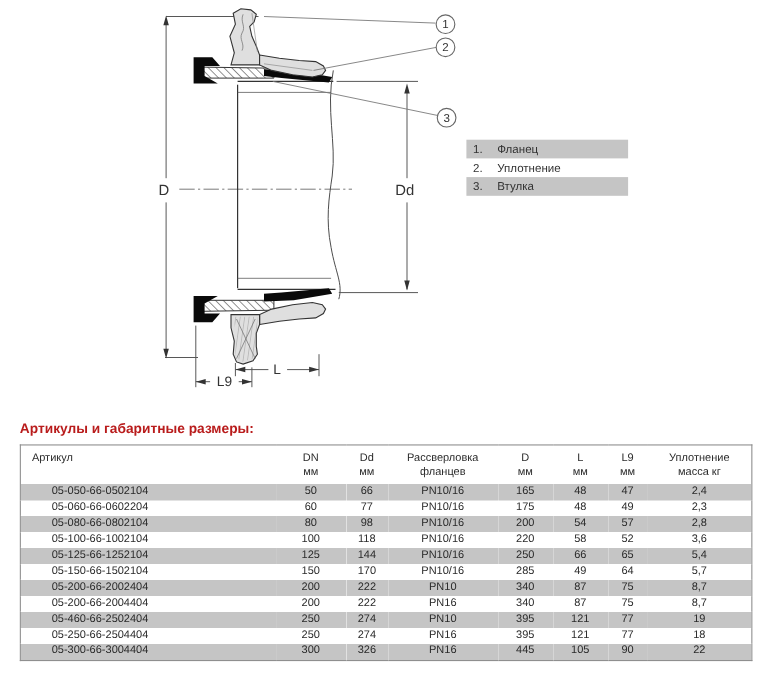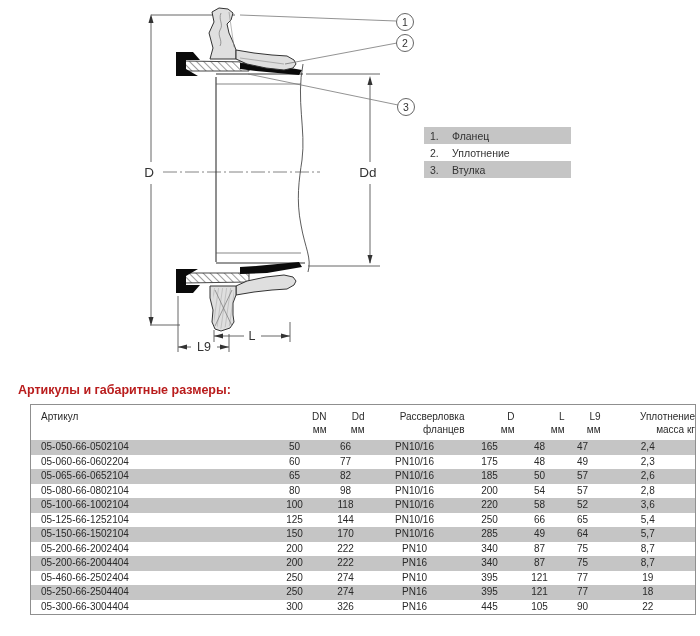--- a/index.html
+++ b/index.html
@@ -13,34 +13,34 @@
   svg text{font-family:"Liberation Sans","DejaVu Sans",sans-serif;fill:#333;}
   
   .legend{position:absolute;left:424px;top:127px;width:147px;font-size:10.5px;}
   .legend-row{height:17px;display:flex;align-items:center;padding-left:6px;box-sizing:border-box;}
   .legend-row.shaded{background:#c5c5c5;}
   .legend-num{width:22px;color:#333;}
   .legend-label{flex:1;color:#333;}
   
   .tbl-title{position:absolute;left:18px;top:383px;font-size:12.5px;font-weight:bold;color:#b91c1c;}
   table.spec{
-    position:absolute;left:30px;top:404px;width:665px;
+    position:absolute;left:18px;top:404px;width:665px;
     border-collapse:collapse;border:1px solid #8f8f8f;table-layout:fixed;
     font-size:10px;color:#2a2a2a;
   }
   table.spec th{
-    font-weight:normal;text-align:right;vertical-align:top;
+    font-weight:normal;text-align:center;vertical-align:top;
     padding:5px 0 4px 0;line-height:13px;font-size:10px;
   }
   table.spec th:first-child{text-align:left;padding-left:10px;}
   table.spec td{
     height:14.5px;line-height:14.5px;padding:0;text-align:center;
     white-space:nowrap;overflow:hidden;
   }
-  table.spec td:first-child{text-align:left;padding-left:10px;}
+  table.spec td:first-child{text-align:left;padding-left:28px;}
   table.spec tbody tr:nth-child(odd){background:#c5c5c5;}
 </style>
 </head>
 <body>
 
 <div class="drawing">
 <svg width="700" height="380" viewBox="0 0 700 380">
   <defs>
     <pattern id="h45" width="5" height="5" patternUnits="userSpaceOnUse" patternTransform="rotate(-45)">
       <line x1="0" y1="0" x2="0" y2="5" stroke="#4a4a4a" stroke-width="1.1"></line>
@@ -225,30 +225,20 @@
         <td>05-060-66-0602204</td>
         <td>60</td>
         <td>77</td>
         <td>PN10/16</td>
         <td>175</td>
         <td>48</td>
         <td>49</td>
         <td>2,3</td>
       </tr>
       <tr>
-        <td>05-065-66-0652104</td>
-        <td>65</td>
-        <td>82</td>
-        <td>PN10/16</td>
-        <td>185</td>
-        <td>50</td>
-        <td>57</td>
-        <td>2,6</td>
-      </tr>
-      <tr>
         <td>05-080-66-0802104</td>
         <td>80</td>
         <td>98</td>
         <td>PN10/16</td>
         <td>200</td>
         <td>54</td>
         <td>57</td>
         <td>2,8</td>
       </tr>
       <tr>

